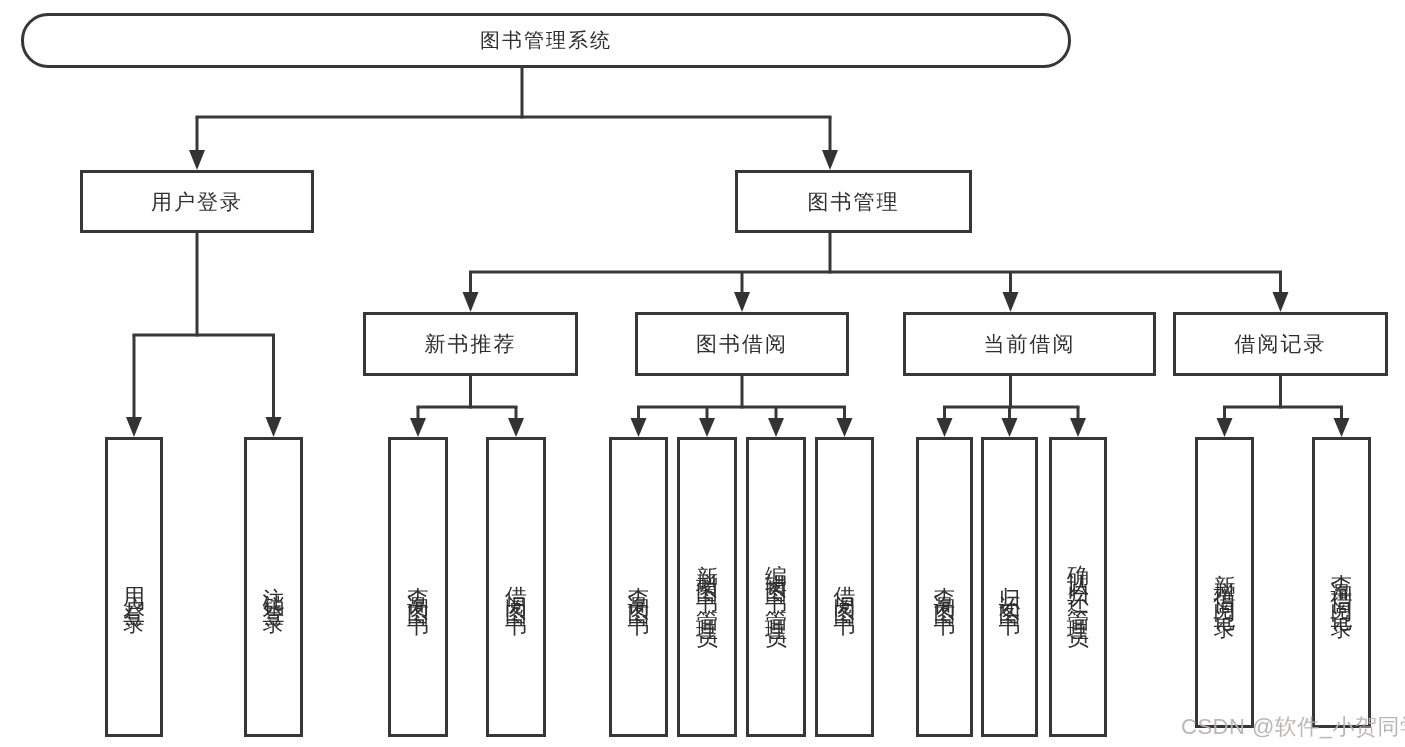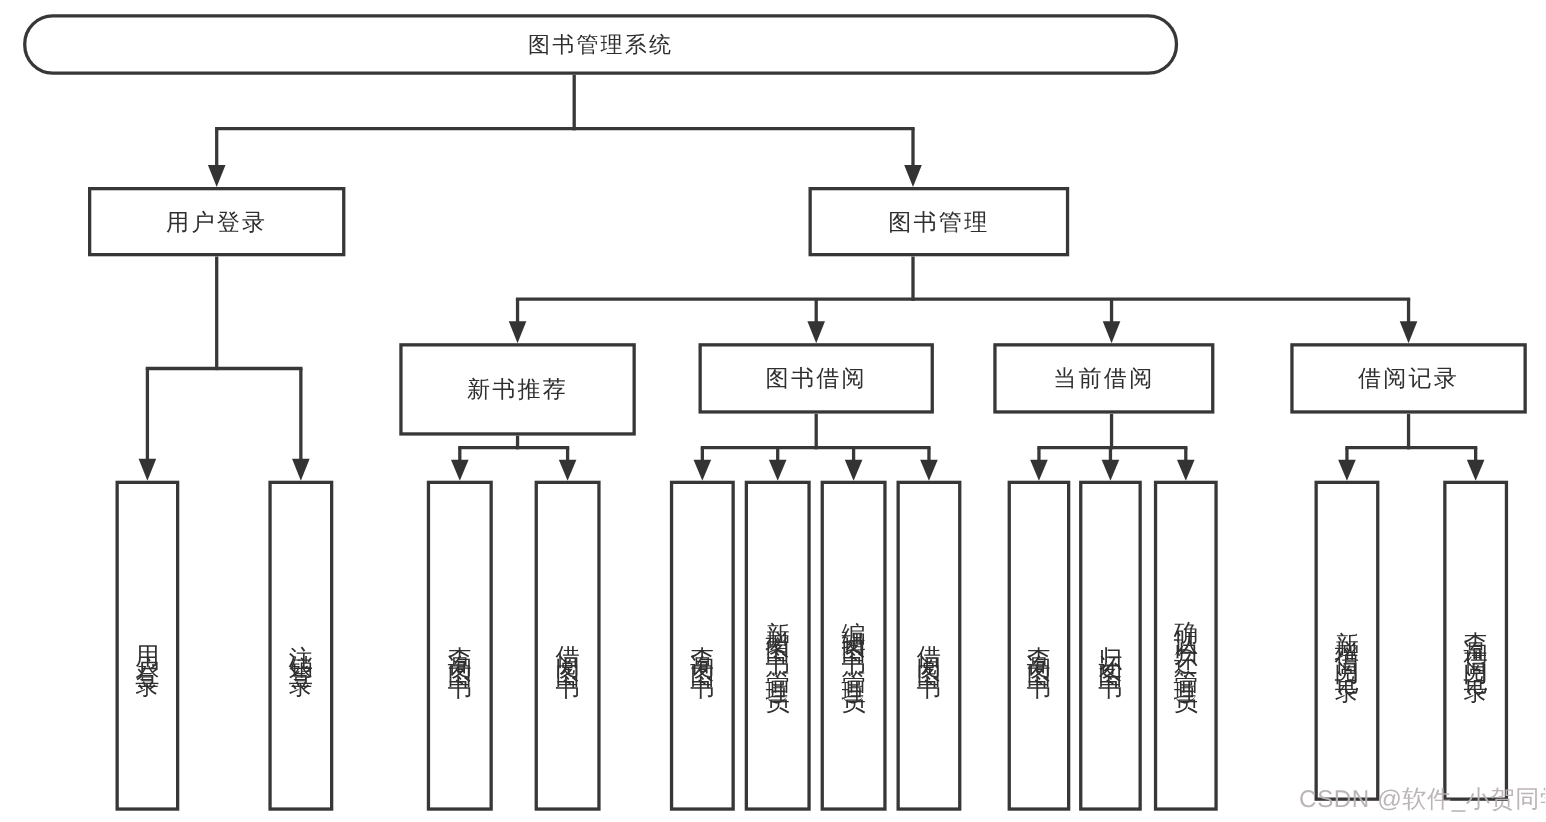--- a/index.html
+++ b/index.html
@@ -146,27 +146,27 @@
     <span>图书管理系统</span>
   </div>
 
   <div class="node h-box" style="left:80px; top:170px; width:234px; height:63px;">
     <span>用户登录</span>
   </div>
   <div class="node h-box" style="left:711px; top:170px; width:237px; height:63px;margin-left:24px;">
     <span>图书管理</span>
   </div>
 
-  <div class="node h-box" style="left:363px; top:312px; width:215px; height:84px;">
+  <div class="node h-box" style="left:363px; top:312px; width:215px; height:64px;">
     <span>新书推荐</span>
   </div>
   <div class="node h-box" style="left:635px; top:312px; width:214px; height:64px;text-align:center;">
     <span>图书借阅</span>
   </div>
-  <div class="node h-box" style="left:903px; top:312px; width:201px; height:64px;">
+  <div class="node h-box" style="left:903px; top:312px; width:253px; height:64px;">
     <span>当前借阅</span>
   </div>
   <div class="node h-box" style="left:1173px; top:312px; width:215px; height:64px;">
     <span>借阅记录</span>
   </div>
 
   <div class="node leaf-box" style="left:105px; top:437px; width:58px; height:300px;">
     <span class="vtext">用户登录</span>
   </div>
   <div class="node leaf-box" style="left:244px; top:437px; width:59px; height:300px;">

